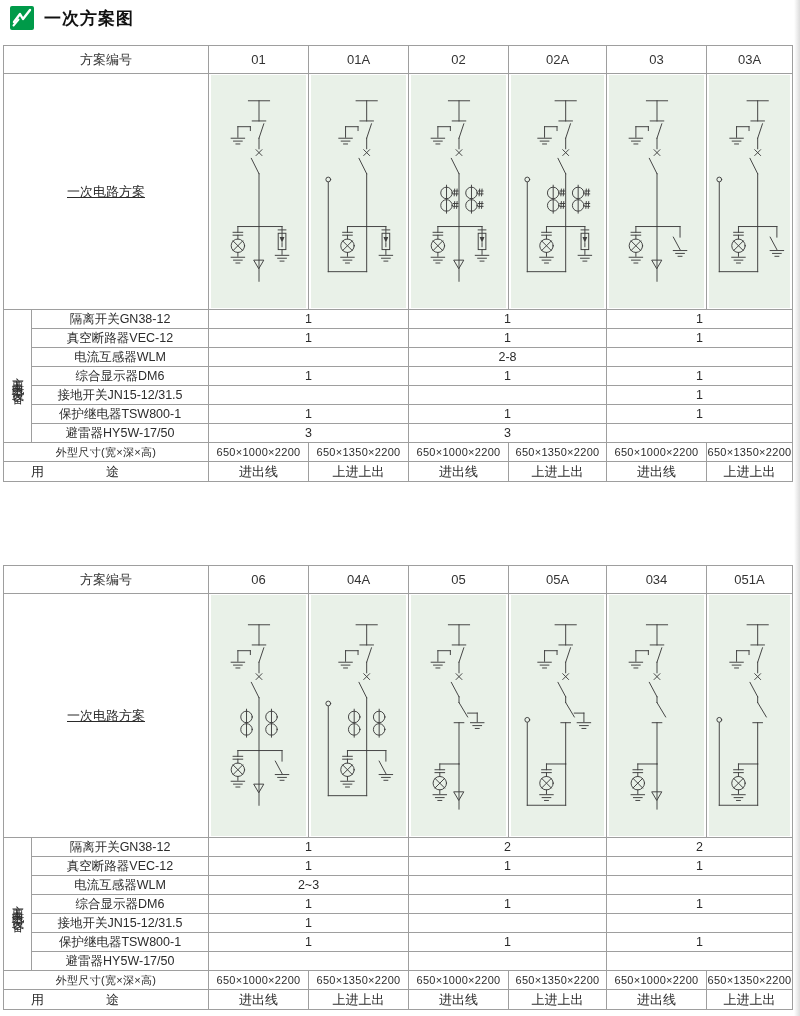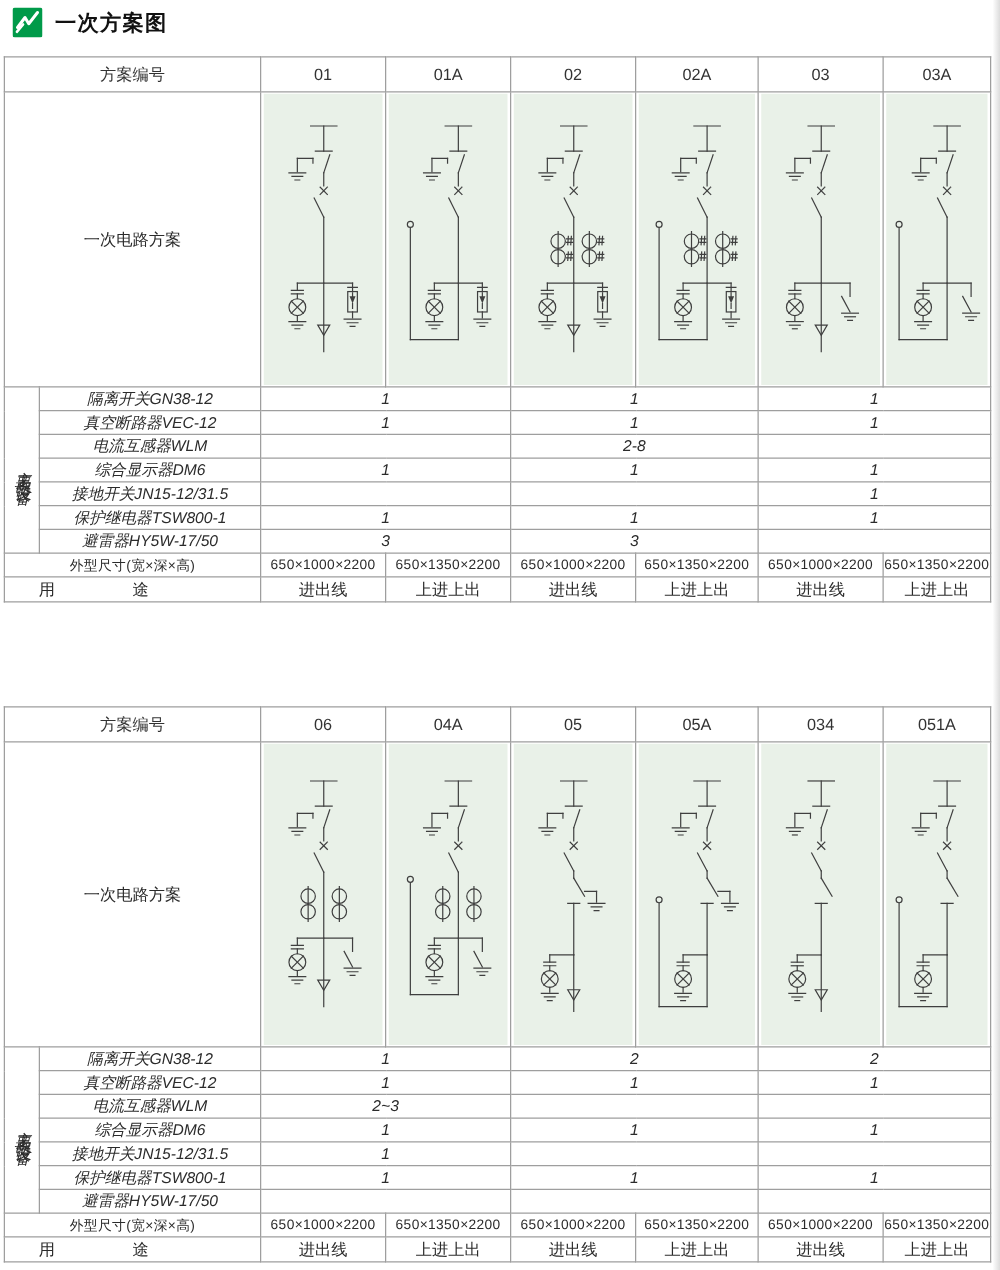--- a/index.html
+++ b/index.html
@@ -11,25 +11,25 @@
   .title-icon{display:block;}
   .title-text{font-size:17px;font-weight:bold;color:#111;letter-spacing:1px;}
   .tbl-wrap{position:absolute;left:3px;width:789px;}
   #t0{top:45px;} #t1{top:565px;}
   table.scheme{border-collapse:collapse;table-layout:fixed;width:789px;padding-left:18px;}
   table.scheme td{border:1px solid #9e9e9e;padding:0;text-align:center;
     font-size:13px;overflow:hidden;vertical-align:middle;}
   tr.hdr td{height:27px;color:#333;}
   td.hdr-lbl{text-align:left;padding-left:52px;}
   td.diag{background:#fff;}
-  td.diag-lbl{text-align:left;padding-left:36px;font-size:13px;}
+  td.diag-lbl{text-align:left;padding-left:36px;font-size:13px;text-decoration:underline;}
   .green{margin:1px 2px;background:#e9f1e8;display:flex;align-items:center;justify-content:center;overflow:hidden;}
   .t0 .green{height:233px;} .t1 .green{height:241px;}
   svg.diagram{display:block;flex:0 0 96px;width:96px;height:100%;}
-  tr.eq td{height:18px;font-size:12.5px;font-style:italic;}
+  tr.eq td{height:18px;font-size:12.5px;}
   td.eq-lbl{text-align:left;padding-left:10px;}
   td.side{writing-mode:vertical-rl;text-orientation:upright;font-size:12px;
     letter-spacing:3px;text-align:center;color:#2b2b2b;}
   tr.dim td{height:18px;font-size:11px;letter-spacing:0.3px;}
   td.dim-lbl{text-align:left;padding-left:34px;font-size:13px;letter-spacing:0;}
   tr.use td{height:19px;margin-top:28px;}
   td.use-lbl{text-align:left;padding-left:32px;letter-spacing:62px;white-space:nowrap;}
 </style>
 </head>
 <body>

